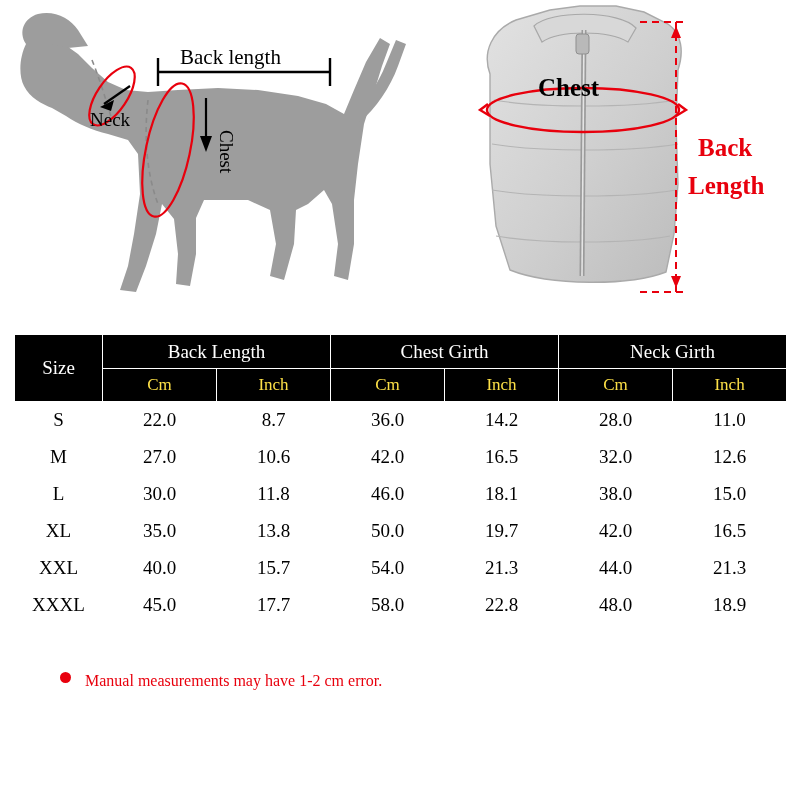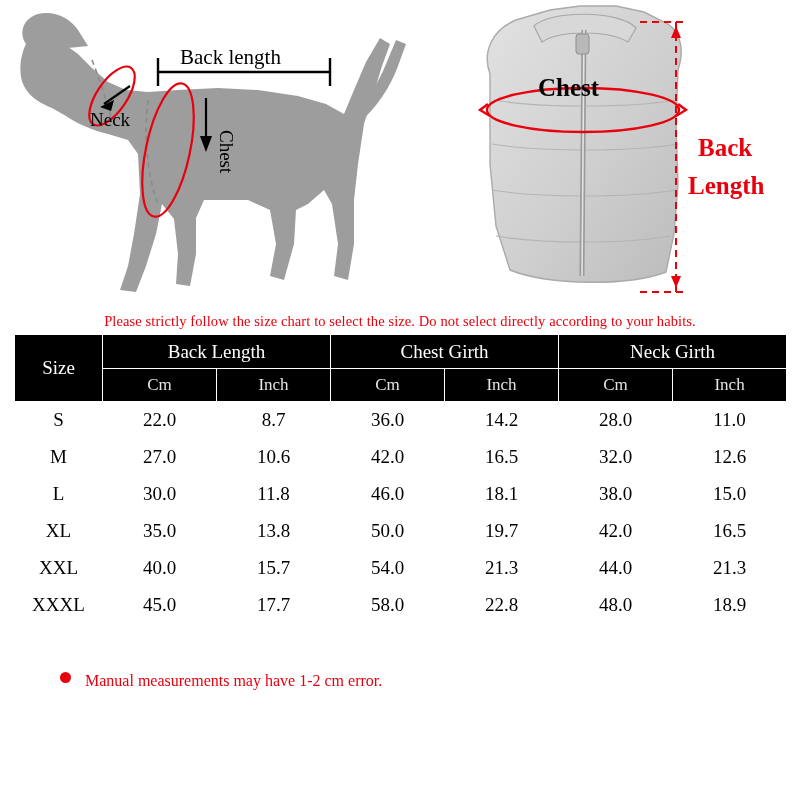--- a/index.html
+++ b/index.html
@@ -76,21 +76,21 @@
     font-weight: normal;
   }
   .hdr {
     background: #000000;
     color: #ffffff;
     font-size: 19px;
     height: 31px;
   }
   .hdr-sub {
     background: #000000;
-    color: #e5e5e5;
+    color: #fde047;
     font-size: 17px;
     height: 30px;
   }
   .size-cell {
     background: #000000;
     color: #ffffff;
     font-size: 19px;
   }
   tbody td {
     border: 1px solid #000000;
@@ -235,21 +235,20 @@
           <polygon points="246,284 241,272 251,272" fill="#e8000d" stroke="none"></polygon>
         </g>
 
         <text x="108" y="92" font-family="Liberation Serif, serif" font-size="25" font-weight="bold" fill="#000">Chest</text>
         <text x="268" y="152" font-family="Liberation Serif, serif" font-size="25" font-weight="bold" fill="#e8000d">Back</text>
         <text x="258" y="190" font-family="Liberation Serif, serif" font-size="25" font-weight="bold" fill="#e8000d">Length</text>
       </svg>
     </div>
   </div>
 
-  <div class="notice">Please strictly follow the size chart to select the size. Do not select directly according to your habits.</div>
 
   <div class="table-wrap">
     <table class="size-chart">
       <colgroup>
         <col style="width:88px">
         <col style="width:114px">
           <col style="width:114px">
         <col style="width:114px">
           <col style="width:114px">
         <col style="width:114px">

